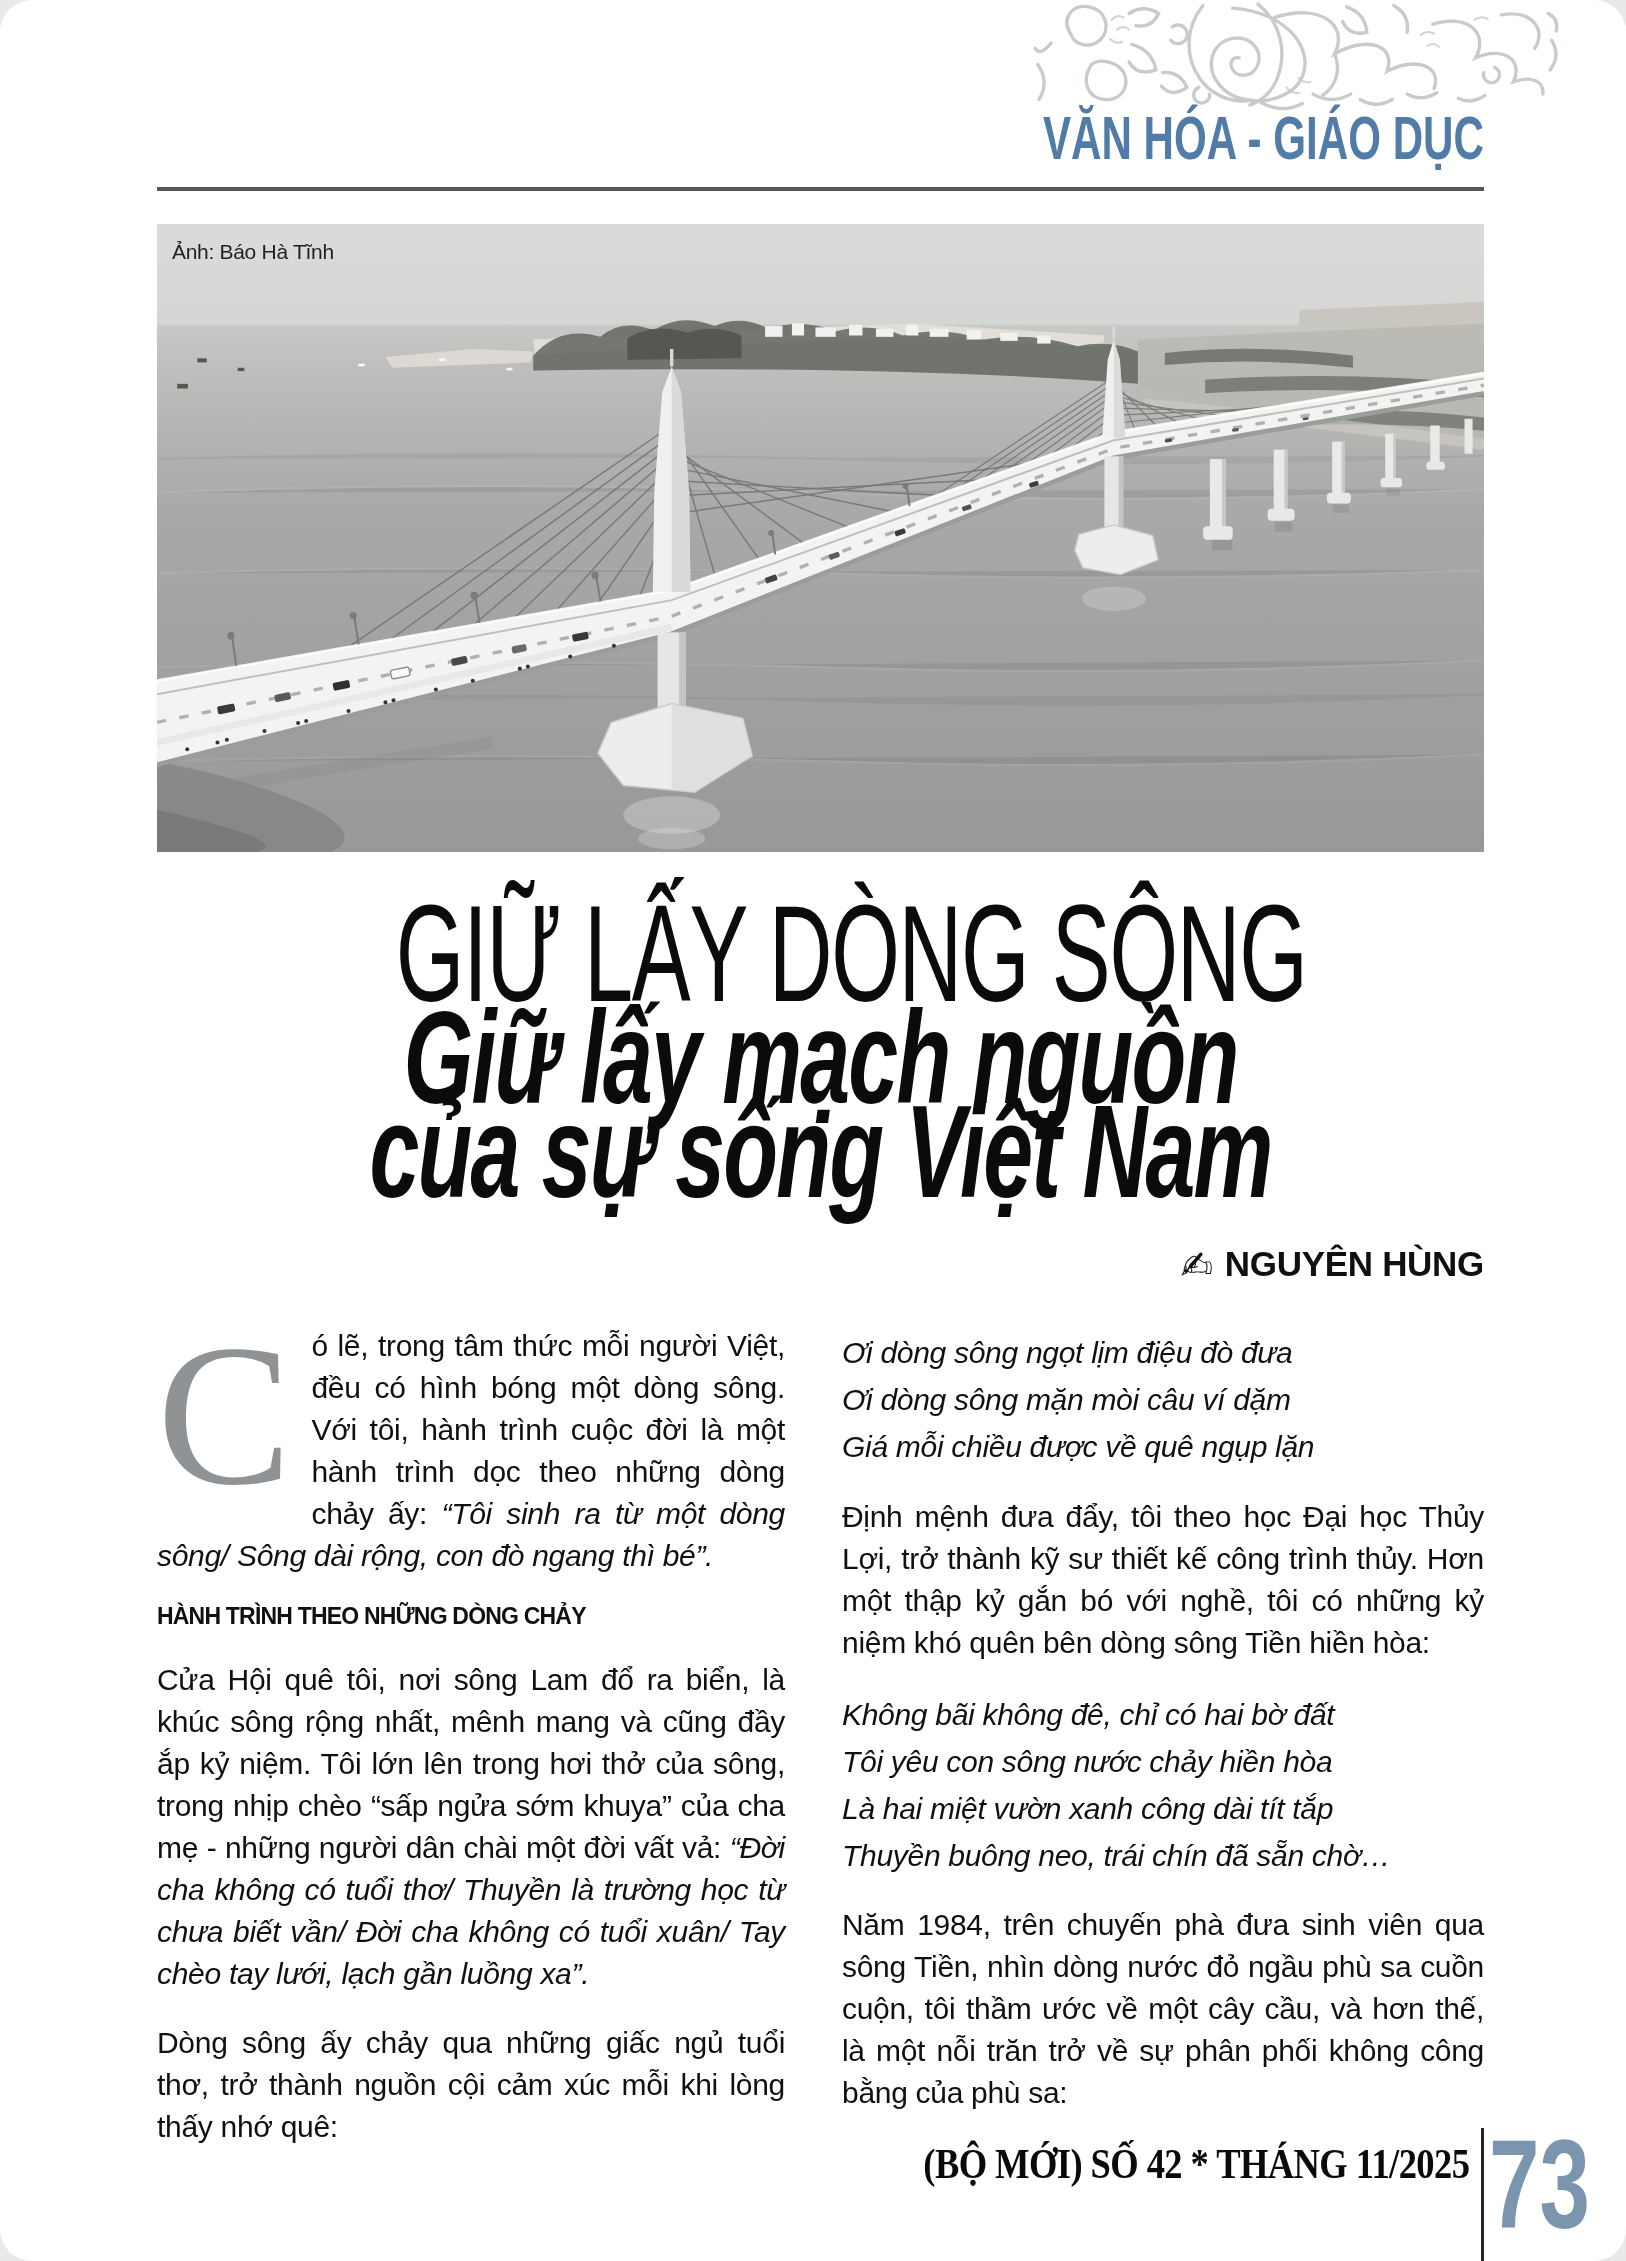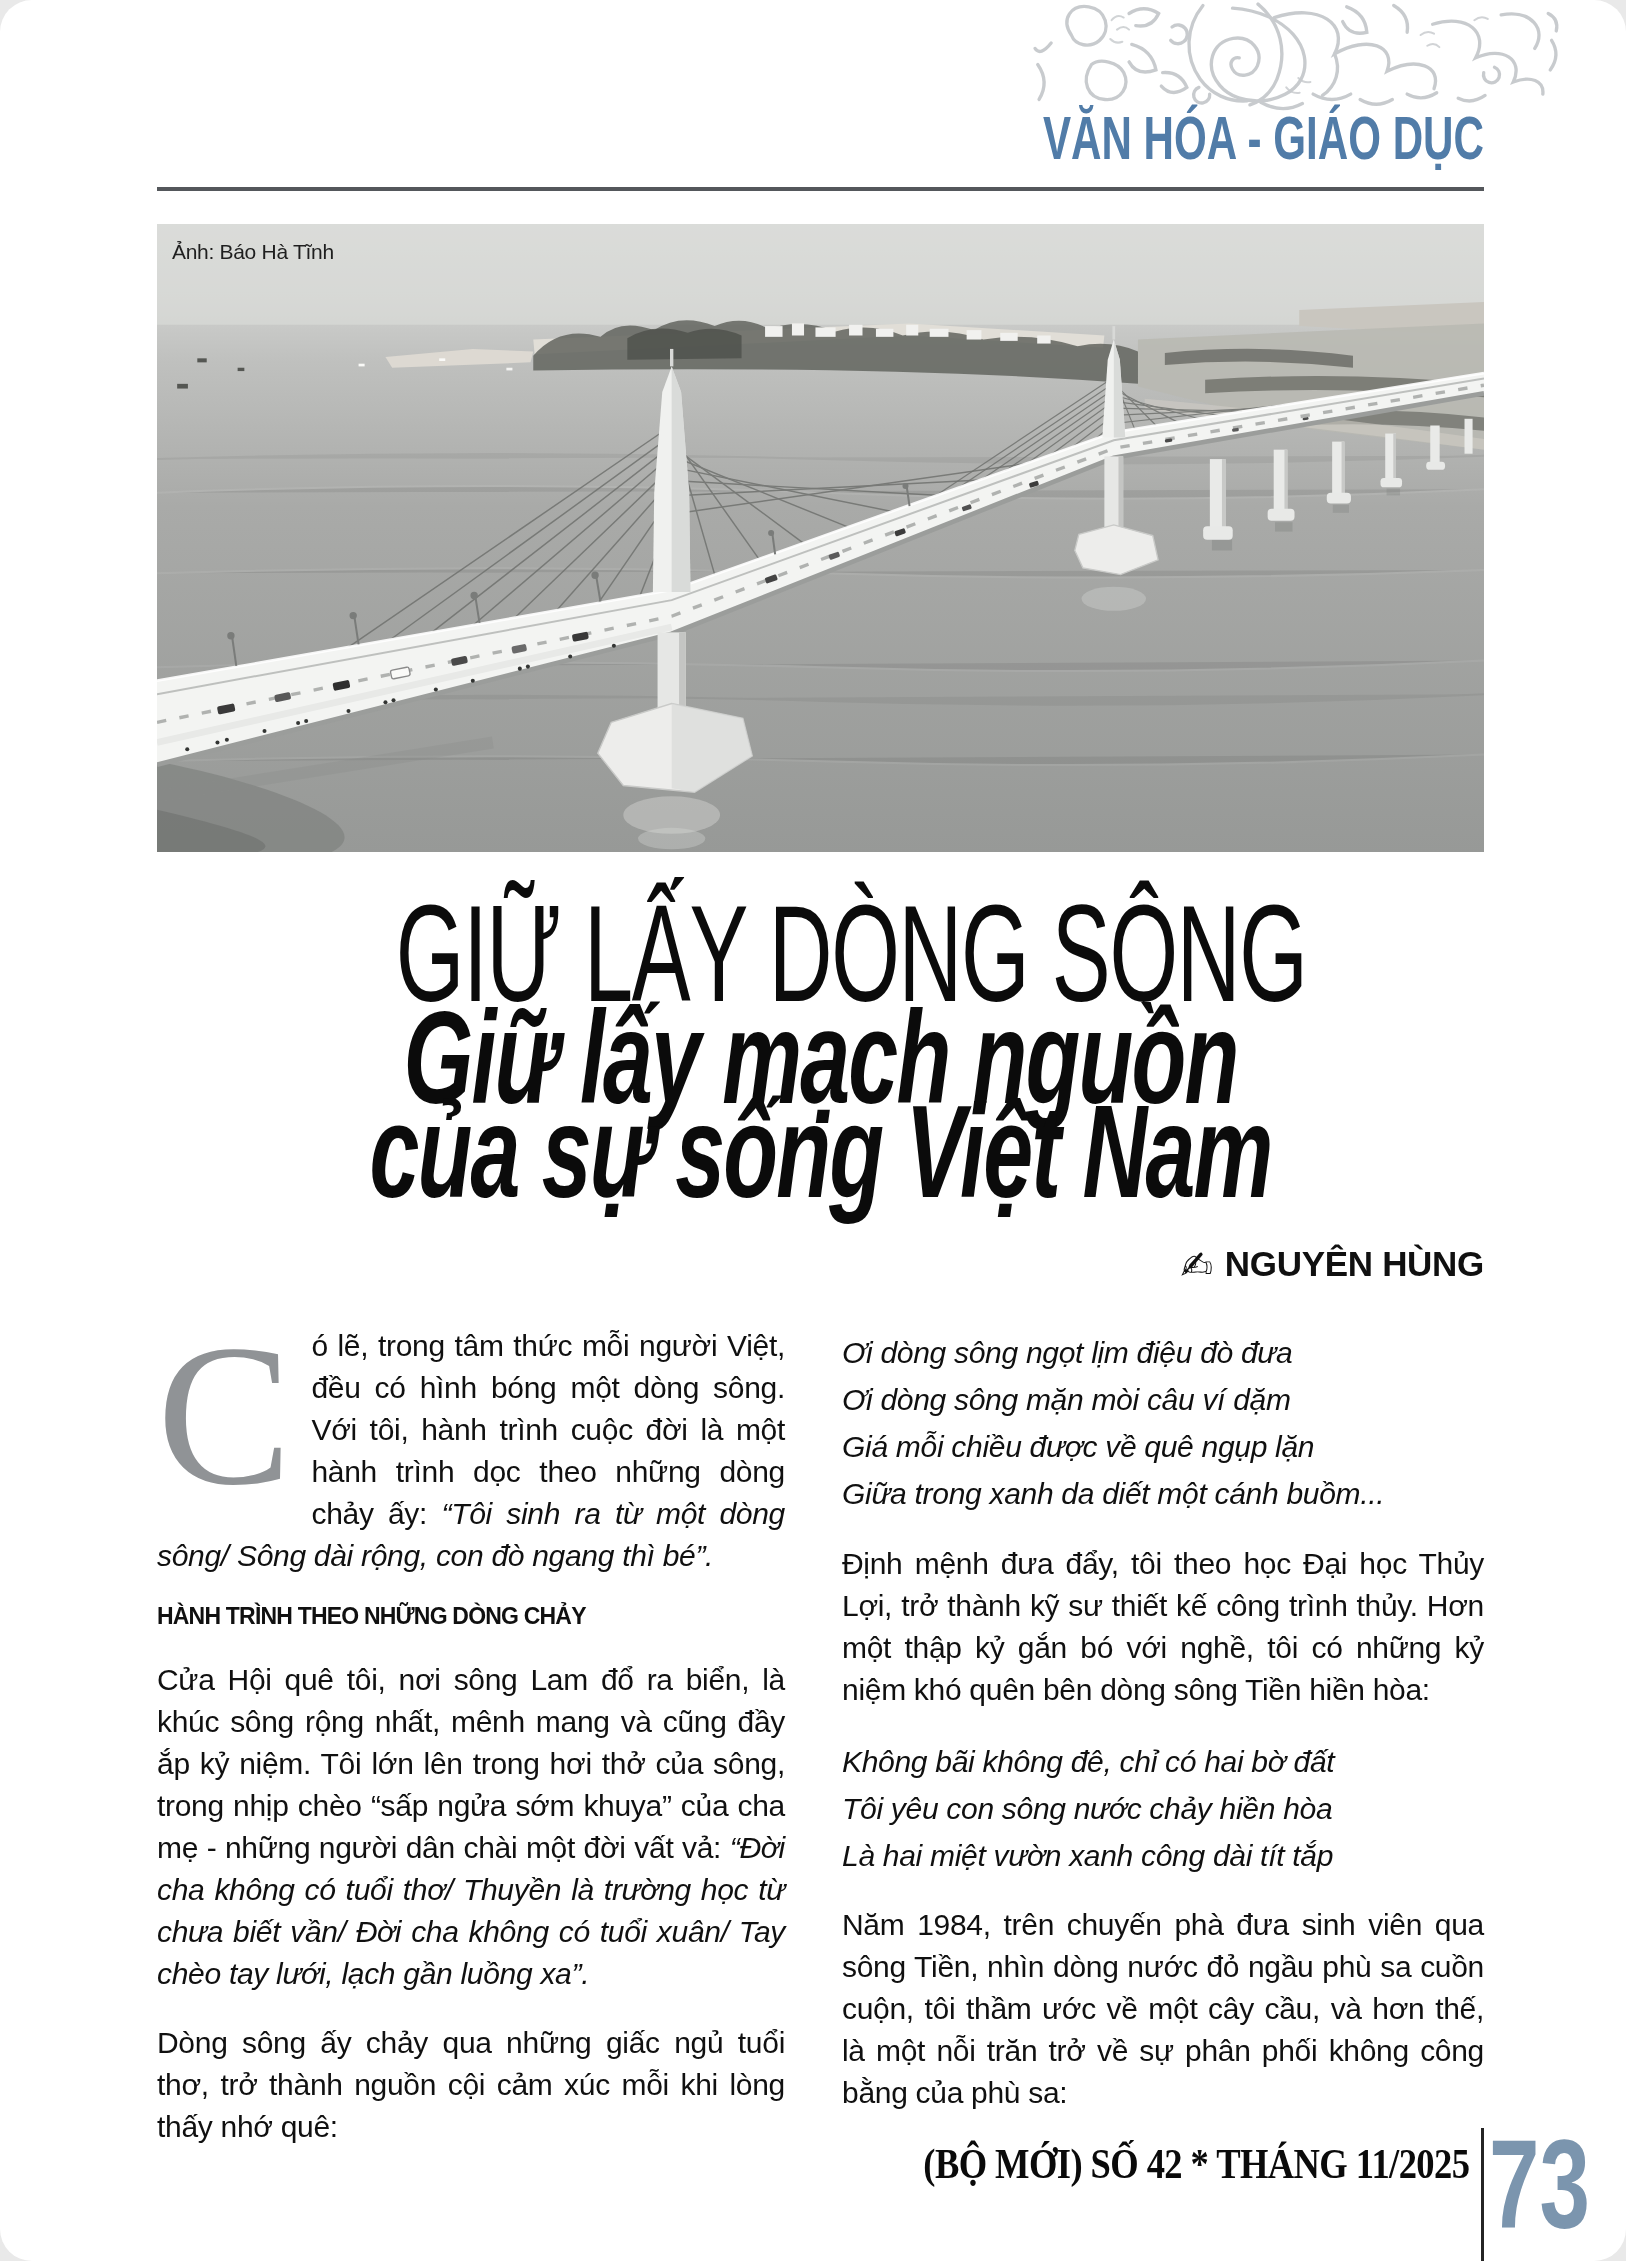--- a/index.html
+++ b/index.html
@@ -380,27 +380,27 @@
       <p><span class="dropcap">C</span><span><span>ó lẽ, trong tâm thức mỗi người Việt, đều có hình bóng một dòng sông. Với tôi, hành trình cuộc đời là một hành trình dọc theo những dòng chảy ấy: </span><span class="it">“Tôi sinh ra từ một dòng sông/ Sông dài rộng, con đò ngang thì bé”.</span></span></p>
       <h2 class="section-heading">HÀNH TRÌNH THEO NHỮNG DÒNG CHẢY</h2>
       <p><span>Cửa Hội quê tôi, nơi sông Lam đổ ra biển, là khúc sông rộng nhất, mênh mang và cũng đầy ắp kỷ niệm. Tôi lớn lên trong hơi thở của sông, trong nhịp chèo “sấp ngửa sớm khuya” của cha mẹ - những người dân chài một đời vất vả: </span><span class="it">“Đời cha không có tuổi thơ/ Thuyền là trường học từ chưa biết vần/ Đời cha không có tuổi xuân/ Tay chèo tay lưới, lạch gần luồng xa”.</span></p>
       <p>Dòng sông ấy chảy qua những giấc ngủ tuổi thơ, trở thành nguồn cội cảm xúc mỗi khi lòng thấy nhớ quê:</p>
     </div>
     <div class="col col-right">
       <div class="poem">
           <div>Ơi dòng sông ngọt lịm điệu đò đưa</div>
           <div>Ơi dòng sông mặn mòi câu ví dặm</div>
           <div>Giá mỗi chiều được về quê ngụp lặn</div>
-          <div>Giữa trong xanh da diết một cánh buồm...</div>
         </div>
       <p>Định mệnh đưa đẩy, tôi theo học Đại học Thủy Lợi, trở thành kỹ sư thiết kế công trình thủy. Hơn một thập kỷ gắn bó với nghề, tôi có những kỷ niệm khó quên bên dòng sông Tiền hiền hòa:</p>
       <div class="poem">
           <div>Không bãi không đê, chỉ có hai bờ đất</div>
           <div>Tôi yêu con sông nước chảy hiền hòa</div>
           <div>Là hai miệt vườn xanh công dài tít tắp</div>
+          <div>Thuyền buông neo, trái chín đã sẵn chờ…</div>
         </div>
       <p>Năm 1984, trên chuyến phà đưa sinh viên qua sông Tiền, nhìn dòng nước đỏ ngầu phù sa cuồn cuộn, tôi thầm ước về một cây cầu, và hơn thế, là một nỗi trăn trở về sự phân phối không công bằng của phù sa:</p>
     </div>
   </div>
 
   <div class="issue-info">(BỘ MỚI) SỐ 42 * THÁNG 11/2025</div>
   <div class="footer-vline"></div>
   <div class="page-number">73</div>
 
 </div>

